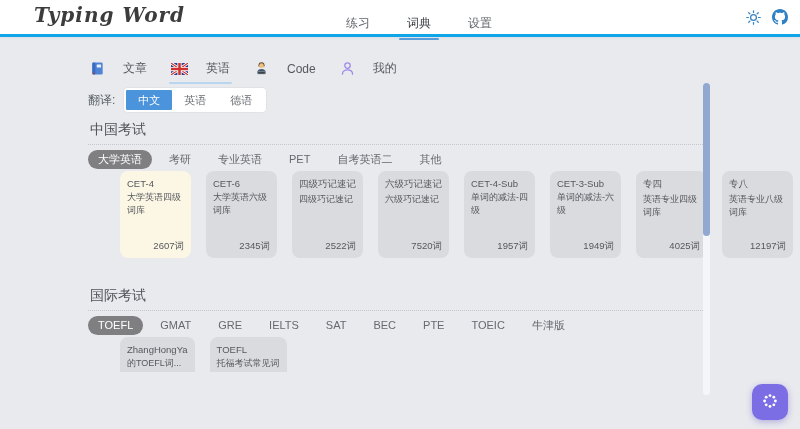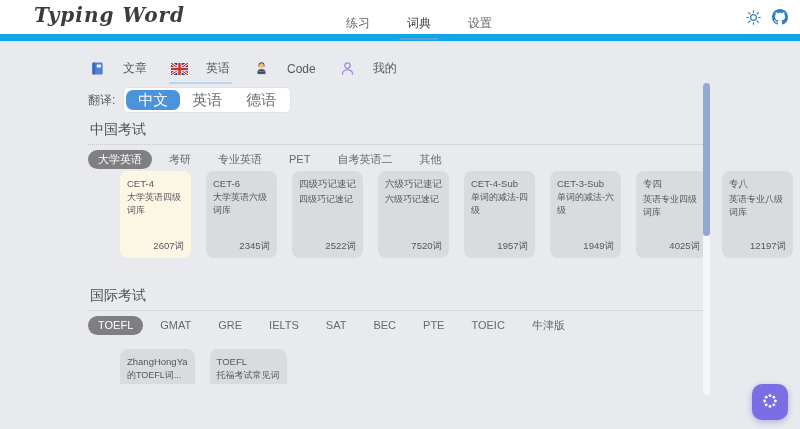--- a/index.html
+++ b/index.html
@@ -1,21 +1,21 @@
 <!DOCTYPE html>
 <html><head>
 <meta charset="utf-8">
 <style>
   html,body{margin:0;padding:0;background:#cfd2d6;}
   .screen{position:relative;width:800px;height:429px;background:#e8eaed;overflow:hidden;
     font-family:"Liberation Sans","DejaVu Sans",sans-serif;-webkit-font-smoothing:antialiased;}
 
   
   .header{position:absolute;top:0;left:0;width:800px;height:34px;background:#ffffff;
-    border-bottom:7px solid #0ea5e9;box-shadow:0 1px 3px rgba(0,0,0,.05);z-index:5;}
+    border-bottom:3px solid #0ea5e9;box-shadow:0 1px 3px rgba(0,0,0,.05);z-index:5;}
   .logo{position:absolute;left:34px;top:3px;font-family:"DejaVu Serif","Liberation Serif",serif;
     font-style:italic;font-weight:600;font-size:20px;color:#3c3c3c;letter-spacing:1px;}
   .nav{position:absolute;left:344px;top:0;height:46px;display:flex;gap:33px;align-items:stretch;}
   .nav-item{position:relative;display:flex;align-items:center;font-size:12px;color:#5f6368;cursor:pointer;padding:0 2px;}
   .nav-item.selected{color:#3a3f44;}
   .nav-item.selected::after{content:"";position:absolute;left:-6px;right:-6px;bottom:6px;height:2px;
     border-radius:2px;background:#579dd9;}
   .header-icons{position:absolute;right:12px;top:0;height:34px;display:flex;align-items:center;gap:11px;}
   .hicon{width:16px;height:16px;display:flex;align-items:center;justify-content:center;cursor:pointer;}
 
@@ -27,35 +27,35 @@
   .tab{position:relative;display:flex;align-items:center;gap:18px;font-size:12px;color:#55595e;
     padding:2px 2px 8px 2px;cursor:pointer;}
   .tab.selected::after{content:"";position:absolute;left:0;right:0;bottom:1px;height:2px;
     border-radius:2px;background:#b9d6f1;}
   .tab .ticon{display:flex;align-items:center;}
 
   
   .translate{position:absolute;left:0;top:54px;display:flex;align-items:center;gap:9px;}
   .translate-label{font-size:12px;color:#596066;}
   .seg{display:flex;background:#ffffff;border-radius:4px;padding:2px;box-shadow:0 0 0 1px rgba(0,0,0,.03);}
-  .seg-opt{font-size:15px;color:#6a6f75;padding:4px 12px;border-radius:7px;cursor:pointer;line-height:12px;text-align:right;}
+  .seg-opt{font-size:11px;color:#6a6f75;padding:4px 12px;border-radius:1px;cursor:pointer;line-height:12px;text-align:right;}
   .seg-opt.selected{background:#4b94dc;color:#ffffff;}
 
   
   .exam-section{position:absolute;left:0;width:617px;}
   .s1{top:87px;}
   .s2{top:253px;}
   .section-title{position:absolute;top:0;left:2px;font-size:14px;color:#4e5156;}
   .dotted{position:absolute;top:23px;left:0;width:617px;border-top:1px dotted #c3c6ca;}
   .chips{position:absolute;top:29px;left:0;display:flex;align-items:center;gap:7px;}
   .chip{font-size:11px;color:#66696e;padding:3px 10px;border-radius:12px;border:none;background:transparent;
     cursor:pointer;font-family:inherit;line-height:13px;}
   .chip.selected{background:#7f7f82;color:#ffffff;text-align:right;}
   .cards{position:absolute;top:50px;left:0;display:flex;gap:15px;padding-left:32px;}
-  .s2 .cards{height:35px;overflow:hidden;margin-top:12px;}
+  .s2 .cards{height:35px;overflow:hidden;}
   .card{box-sizing:border-box;width:71px;height:87px;background:#d9dbde;border-radius:8px;
     padding:7px 7px 5px 7px;display:flex;flex-direction:column;cursor:pointer;}
   .s2 .card{width:auto;min-width:71px;max-width:92px;}
   .card.selected{background:#fcf6e5;}
   .card-name{font-size:9.5px;color:#55585c;white-space:nowrap;margin-bottom:2px;}
   .card-desc{flex:1;font-size:9px;color:#55585c;line-height:1.45;word-break:break-all;}
   .card-count{font-size:9.5px;color:#55585c;text-align:right;}
 
   
   .sb-track{position:absolute;left:703px;top:83px;width:7px;height:312px;background:#f4f6f9;border-radius:4px;}

